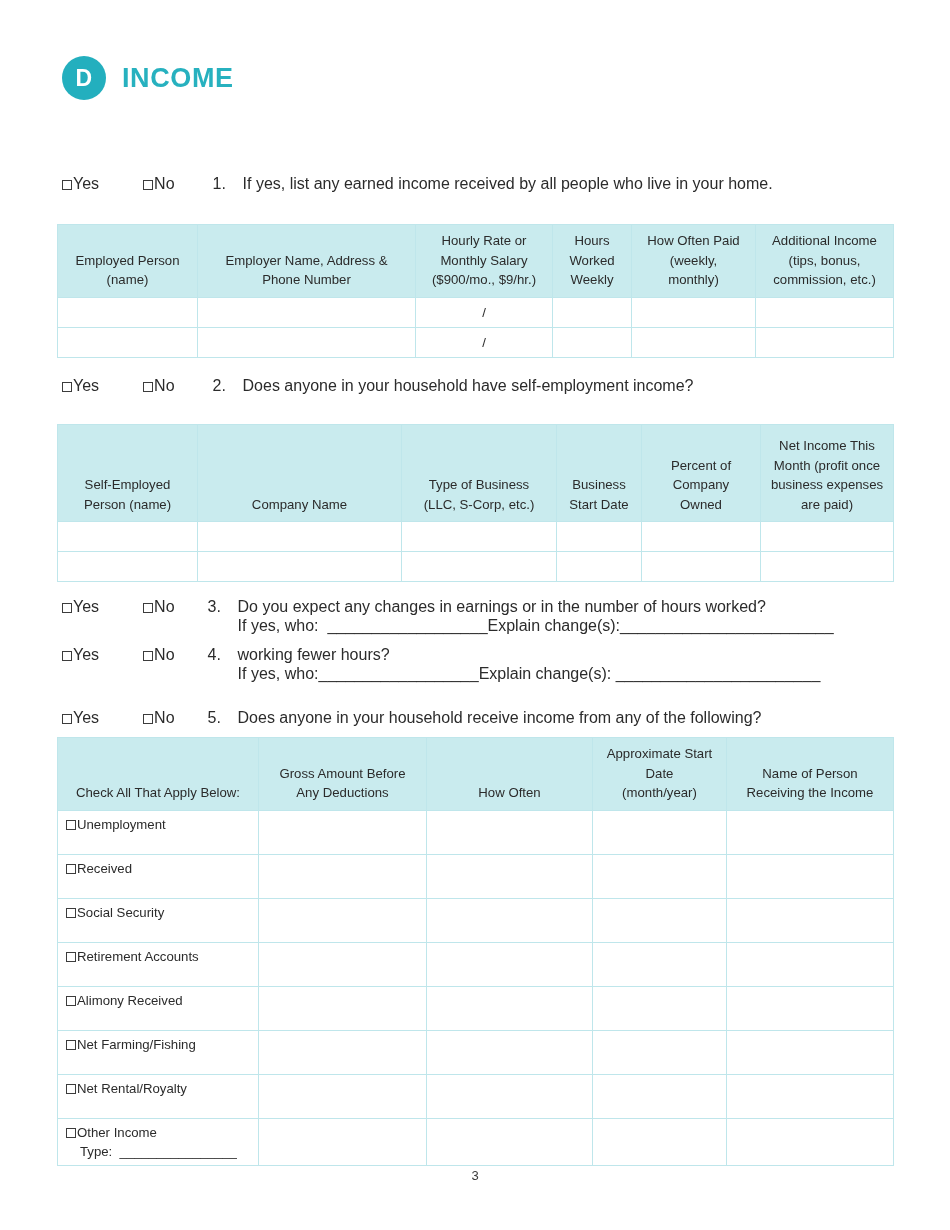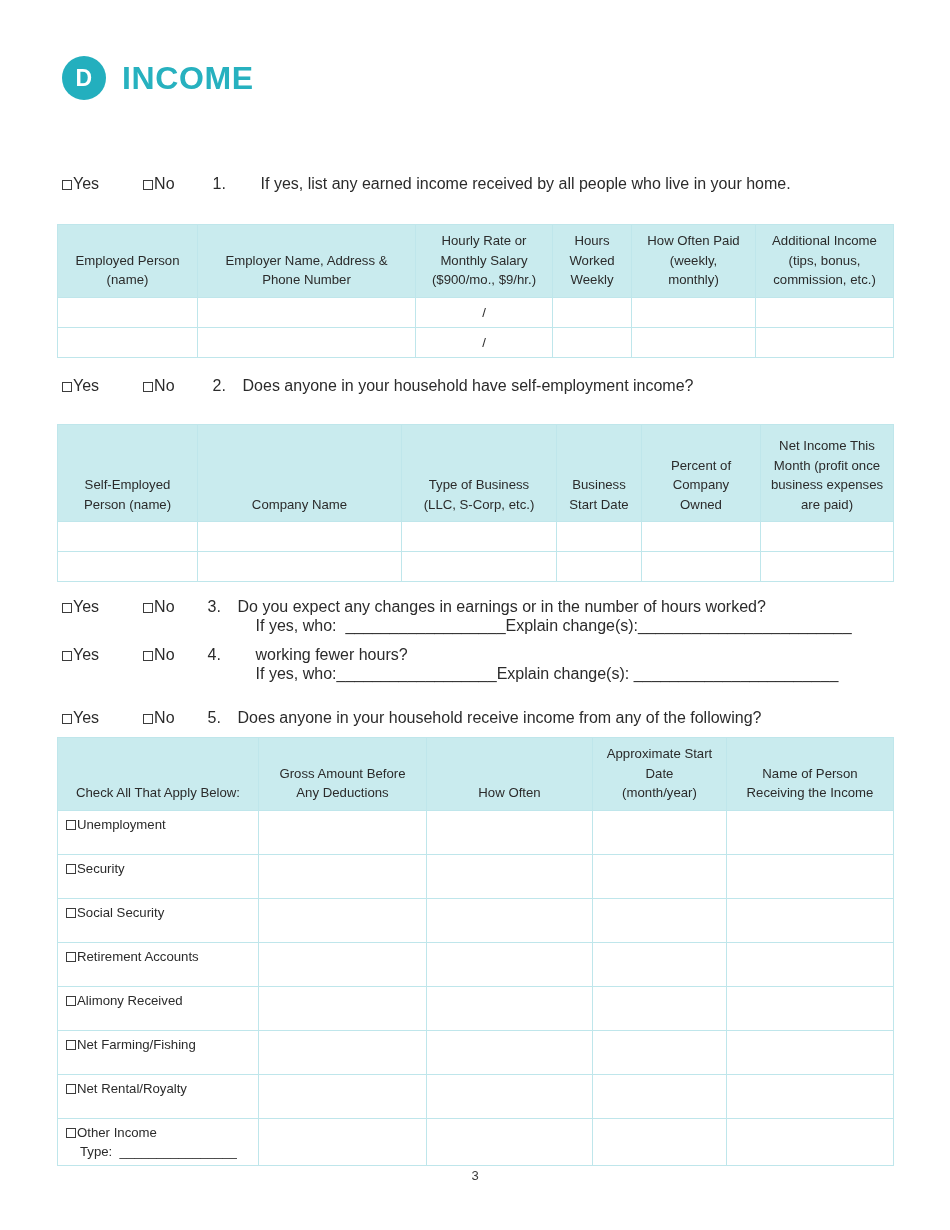--- a/index.html
+++ b/index.html
@@ -32,21 +32,21 @@
     color: #ffffff;
     font-size: 23px;
     font-weight: bold;
     display: flex;
     align-items: center;
     justify-content: center;
     letter-spacing: .5px;
   }
   .section-title {
     color: #27b1bf;
-    font-size: 32px;
+    font-size: 27px;
     font-weight: bold;
     letter-spacing: .6px;
   }
 
   
   .qblock {
     position: absolute;
     display: flex;
     align-items: flex-start;
     font-size: 16px;
@@ -68,21 +68,21 @@
     margin-right: 1px;
     position: relative;
     top: 1px;
   }
   .qnum {
     width: 30px;
     text-align: left;
     flex: 0 0 auto;
   }
   .qtext { }
-  .qtext .line2 { display: block; margin-left: 18px; }
+  .qtext .line2 { display: block; }
   .fill { white-space: pre; letter-spacing: 0px; }
 
   
   table.form {
     position: absolute;
     border-collapse: collapse;
     table-layout: fixed;
     font-size: 13.2px;
     color: #2b2b2b;
   }
@@ -346,21 +346,21 @@
     </thead>
     <tbody id="other-income-body">
         <tr>
           <td class="chk"><span class="cbox"></span><span class="lbl">Unemployment</span></td>
           <td style="height: 44px;"></td>
           <td style="height: 44px;"></td>
           <td style="height: 44px;"></td>
           <td style="height: 44px;"></td>
         </tr>
         <tr>
-          <td class="chk"><span class="cbox"></span><span class="lbl">Security</span></td>
+          <td class="chk"><span class="cbox"></span><span class="lbl">Received</span></td>
           <td style="height: 44px;"></td>
           <td style="height: 44px;"></td>
           <td style="height: 44px;"></td>
           <td style="height: 44px;"></td>
         </tr>
         <tr>
           <td class="chk"><span class="cbox"></span><span class="lbl">Social Security</span></td>
           <td style="height: 44px;"></td>
           <td style="height: 44px;"></td>
           <td style="height: 44px;"></td>

